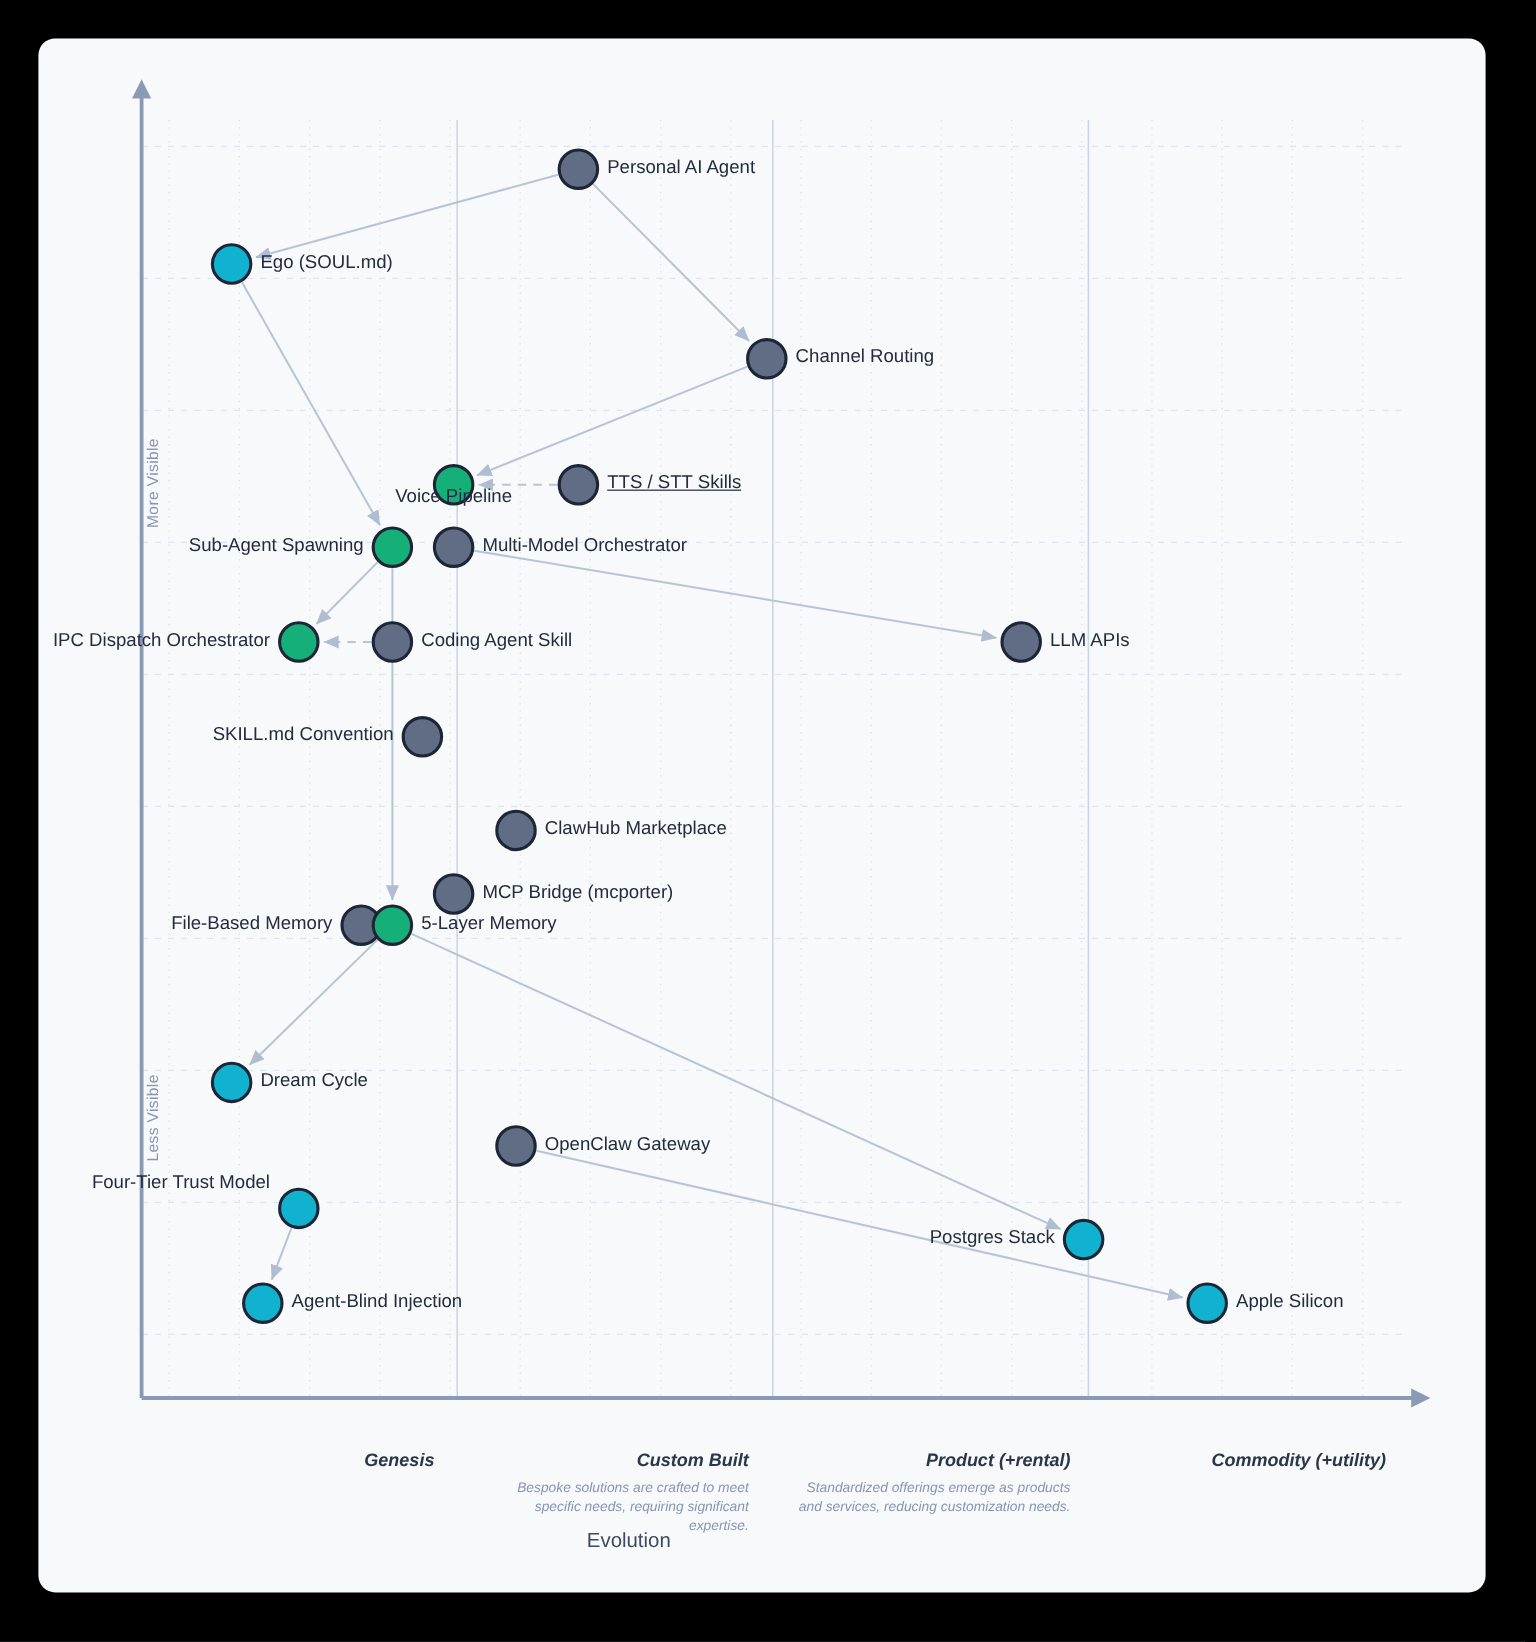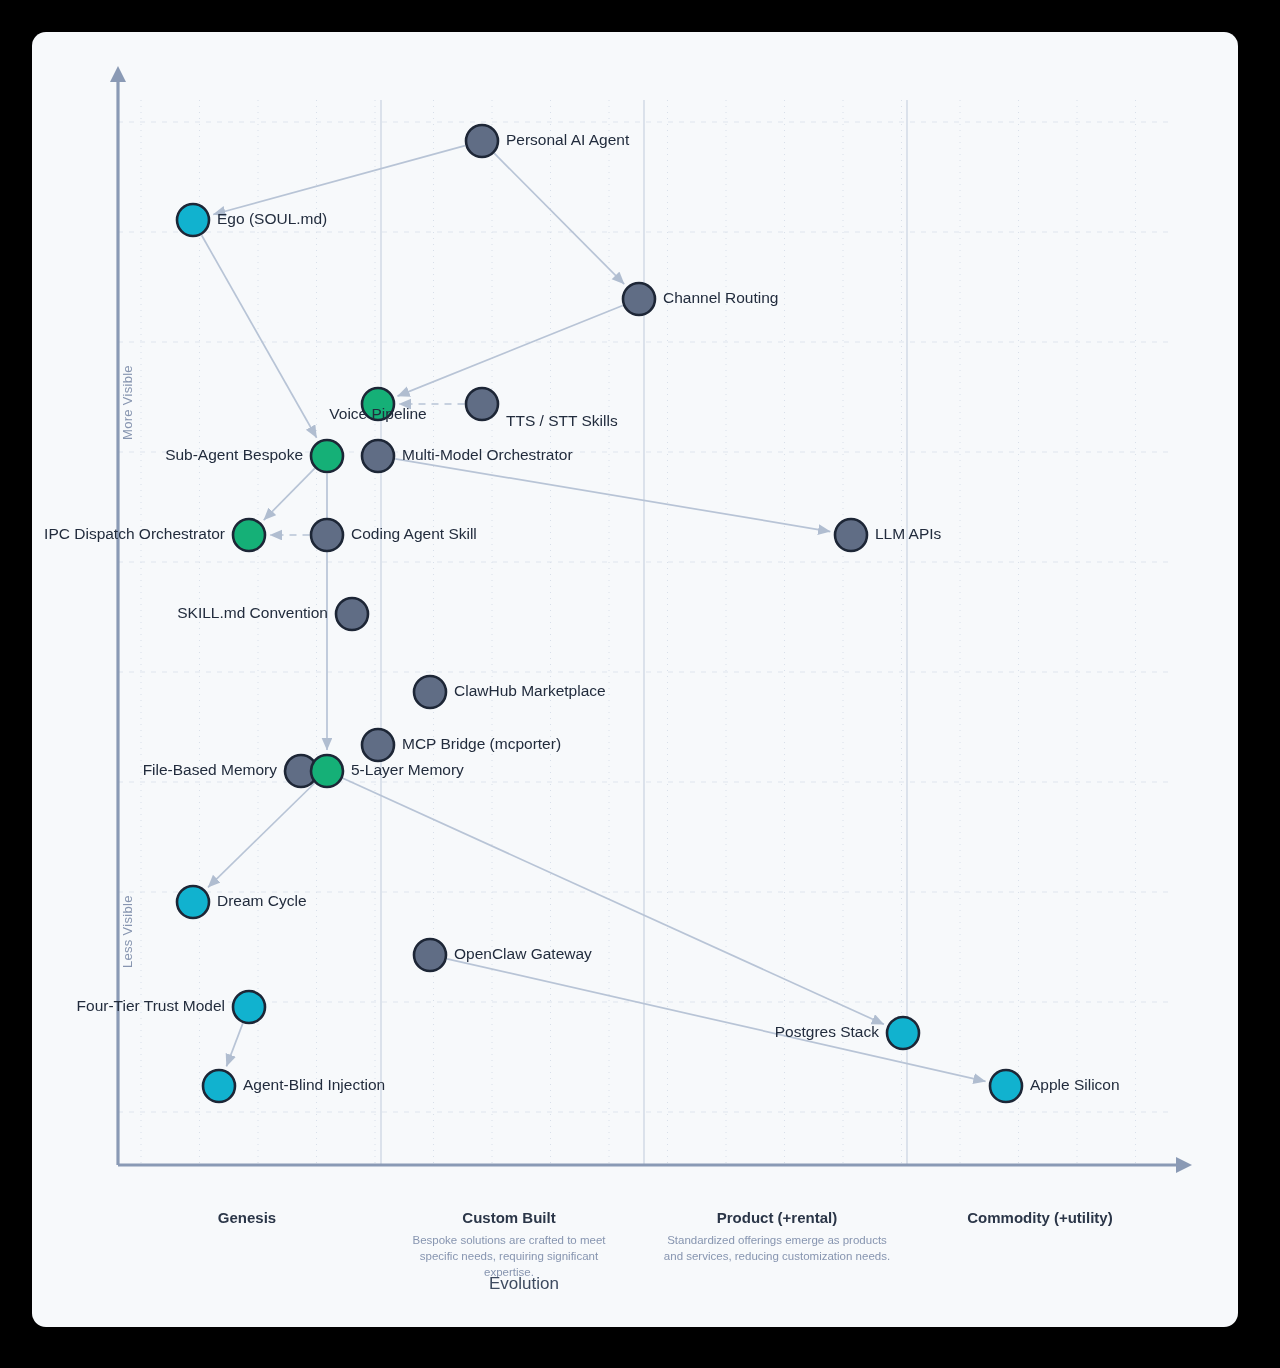--- a/index.html
+++ b/index.html
@@ -46,22 +46,23 @@
     top: 408px;
     transform: rotate(-90deg);
   }
   #y-less {
     left: 88px;
     top: 936px;
     transform: rotate(-90deg);
   }
   .stage-block {
     position: absolute;
-    text-align: center;
+    text-align: right;
     width: 230px;
+    font-style: italic;
   }
   .stage-title {
     font-size: 15px;
     font-weight: bold;
     color: #2b3648;
     margin-bottom: 7px;
   }
   .stage-desc {
     font-size: 11.5px;
     line-height: 1.38;
@@ -242,34 +243,34 @@
 
     <div class="stage-block" style="left:893px; top:1177px;">
       <div class="stage-title">Commodity (+utility)</div>
     </div>
 
     <div id="labels-layer">
         <div class="node-label right" style="left: 474px; top: 99px;">Personal AI Agent</div>
         <div class="node-label right" style="left: 185px; top: 178px;">Ego (SOUL.md)</div>
         <div class="node-label right" style="left: 631px; top: 257px;">Channel Routing</div>
         <div class="node-label center" style="left: 226px; width: 240px; top: 329px;">Voice Pipeline</div>
-        <div class="node-label right" style="left: 474px; top: 380px;">TTS / STT Skills</div>
-        <div class="node-label left" style="right: 935px; top: 414px;">Sub-Agent Bespoke</div>
+        <div class="node-label right" style="left: 474px; top: 362px; text-decoration: underline;">TTS / STT Skills</div>
+        <div class="node-label left" style="right: 935px; top: 414px;">Sub-Agent Spawning</div>
         <div class="node-label right" style="left: 370px; top: 414px;">Multi-Model Orchestrator</div>
         <div class="node-label left" style="right: 1013px; top: 493px;">IPC Dispatch Orchestrator</div>
         <div class="node-label right" style="left: 319px; top: 493px;">Coding Agent Skill</div>
         <div class="node-label right" style="left: 843px; top: 493px;">LLM APIs</div>
         <div class="node-label left" style="right: 910px; top: 572px;">SKILL.md Convention</div>
         <div class="node-label right" style="left: 422px; top: 650px;">ClawHub Marketplace</div>
         <div class="node-label right" style="left: 370px; top: 703px;">MCP Bridge (mcporter)</div>
         <div class="node-label left" style="right: 961px; top: 729px;">File-Based Memory</div>
         <div class="node-label right" style="left: 319px; top: 729px;">5-Layer Memory</div>
         <div class="node-label right" style="left: 185px; top: 860px;">Dream Cycle</div>
         <div class="node-label right" style="left: 422px; top: 913px;">OpenClaw Gateway</div>
-        <div class="node-label left" style="right: 1013px; top: 965px; margin-left: 36px;">Four-Tier Trust Model</div>
+        <div class="node-label left" style="right: 1013px; top: 945px; margin-left: 36px;">Four-Tier Trust Model</div>
         <div class="node-label left" style="right: 359px; top: 991px;">Postgres Stack</div>
         <div class="node-label right" style="left: 211px; top: 1044px;">Agent-Blind Injection</div>
         <div class="node-label right" style="left: 998px; top: 1044px;">Apple Silicon</div>
       </div>
   </div>
 
   <div id="evolution-label">Evolution</div>
 </div>
 
 </body></html>

